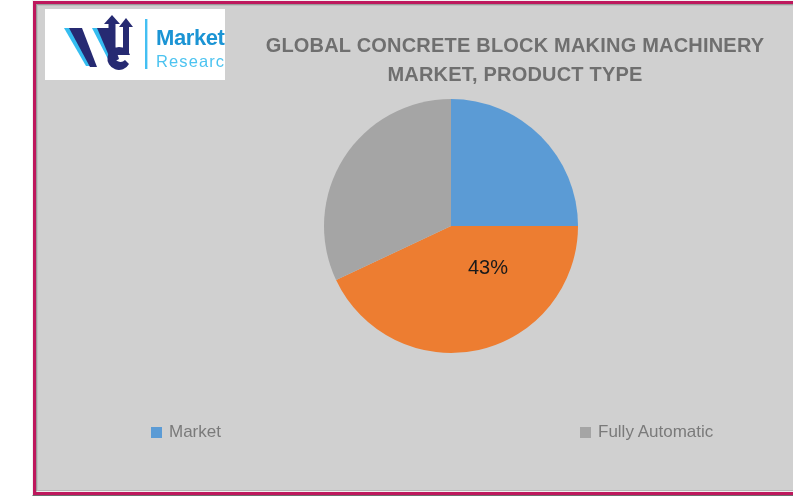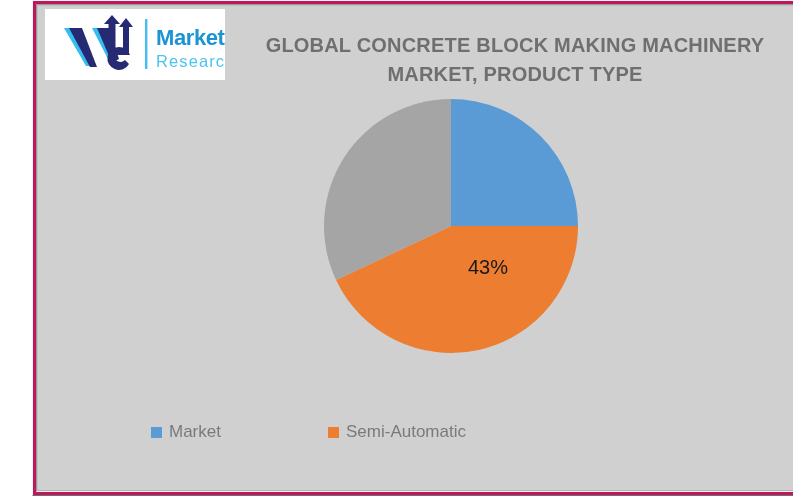--- a/index.html
+++ b/index.html
@@ -183,20 +183,20 @@
           </g>
         <text id="pie-label-0" class="pie-label" x="447" y="265" text-anchor="middle">43%</text>
       </svg>
     </div>
 
     <div id="legend">
       <div class="legend-item" id="legend-item-0">
         <span class="legend-swatch" style="background: rgb(91, 155, 213);"></span>
         <span class="legend-text">Market</span>
       </div>
-      <div class="legend-item" id="legend-item-1">
-        <span class="legend-swatch" style="background: rgb(237, 125, 49);"></span>
-        <span class="legend-text">Semi-Automatic</span>
+      <div class="legend-item" id="legend-item-2">
+        <span class="legend-swatch" style="background: rgb(165, 165, 165);"></span>
+        <span class="legend-text">Fully Automatic</span>
       </div>
     </div>
 
   </div>
 </div>
 
 </body></html>

